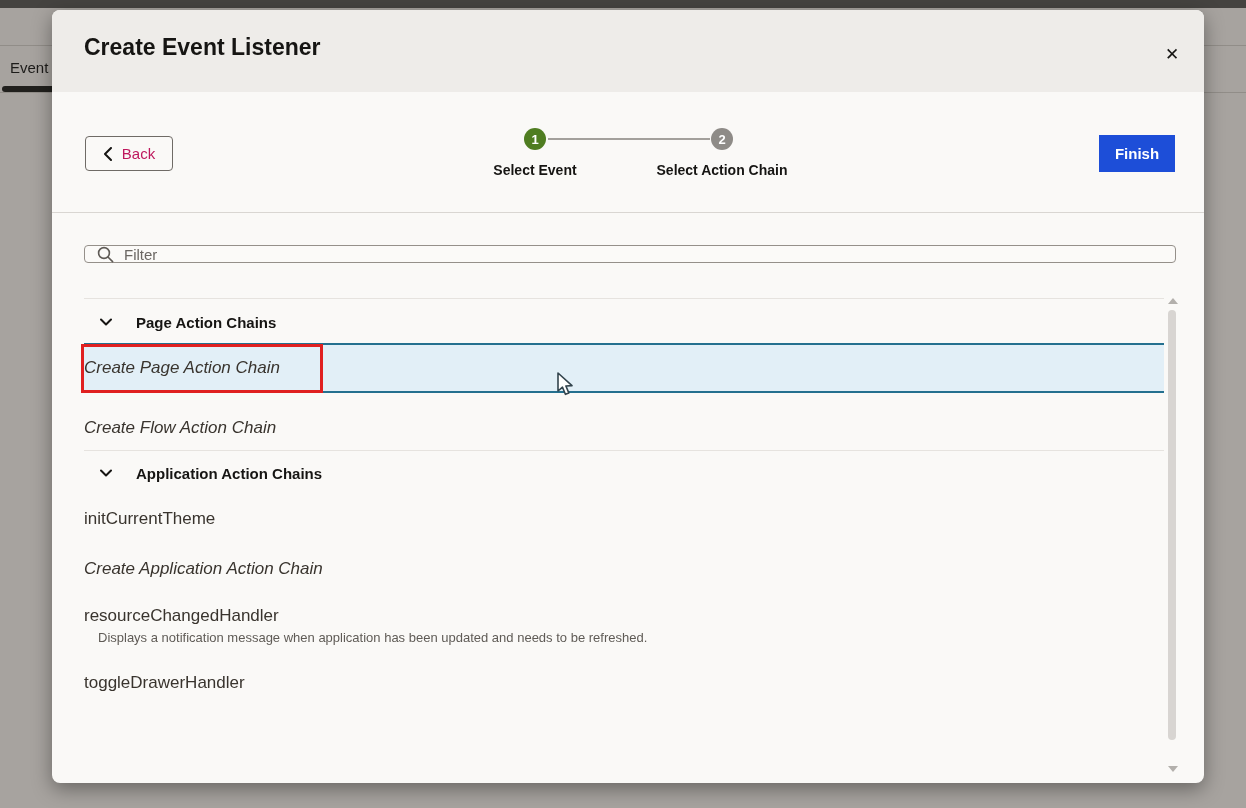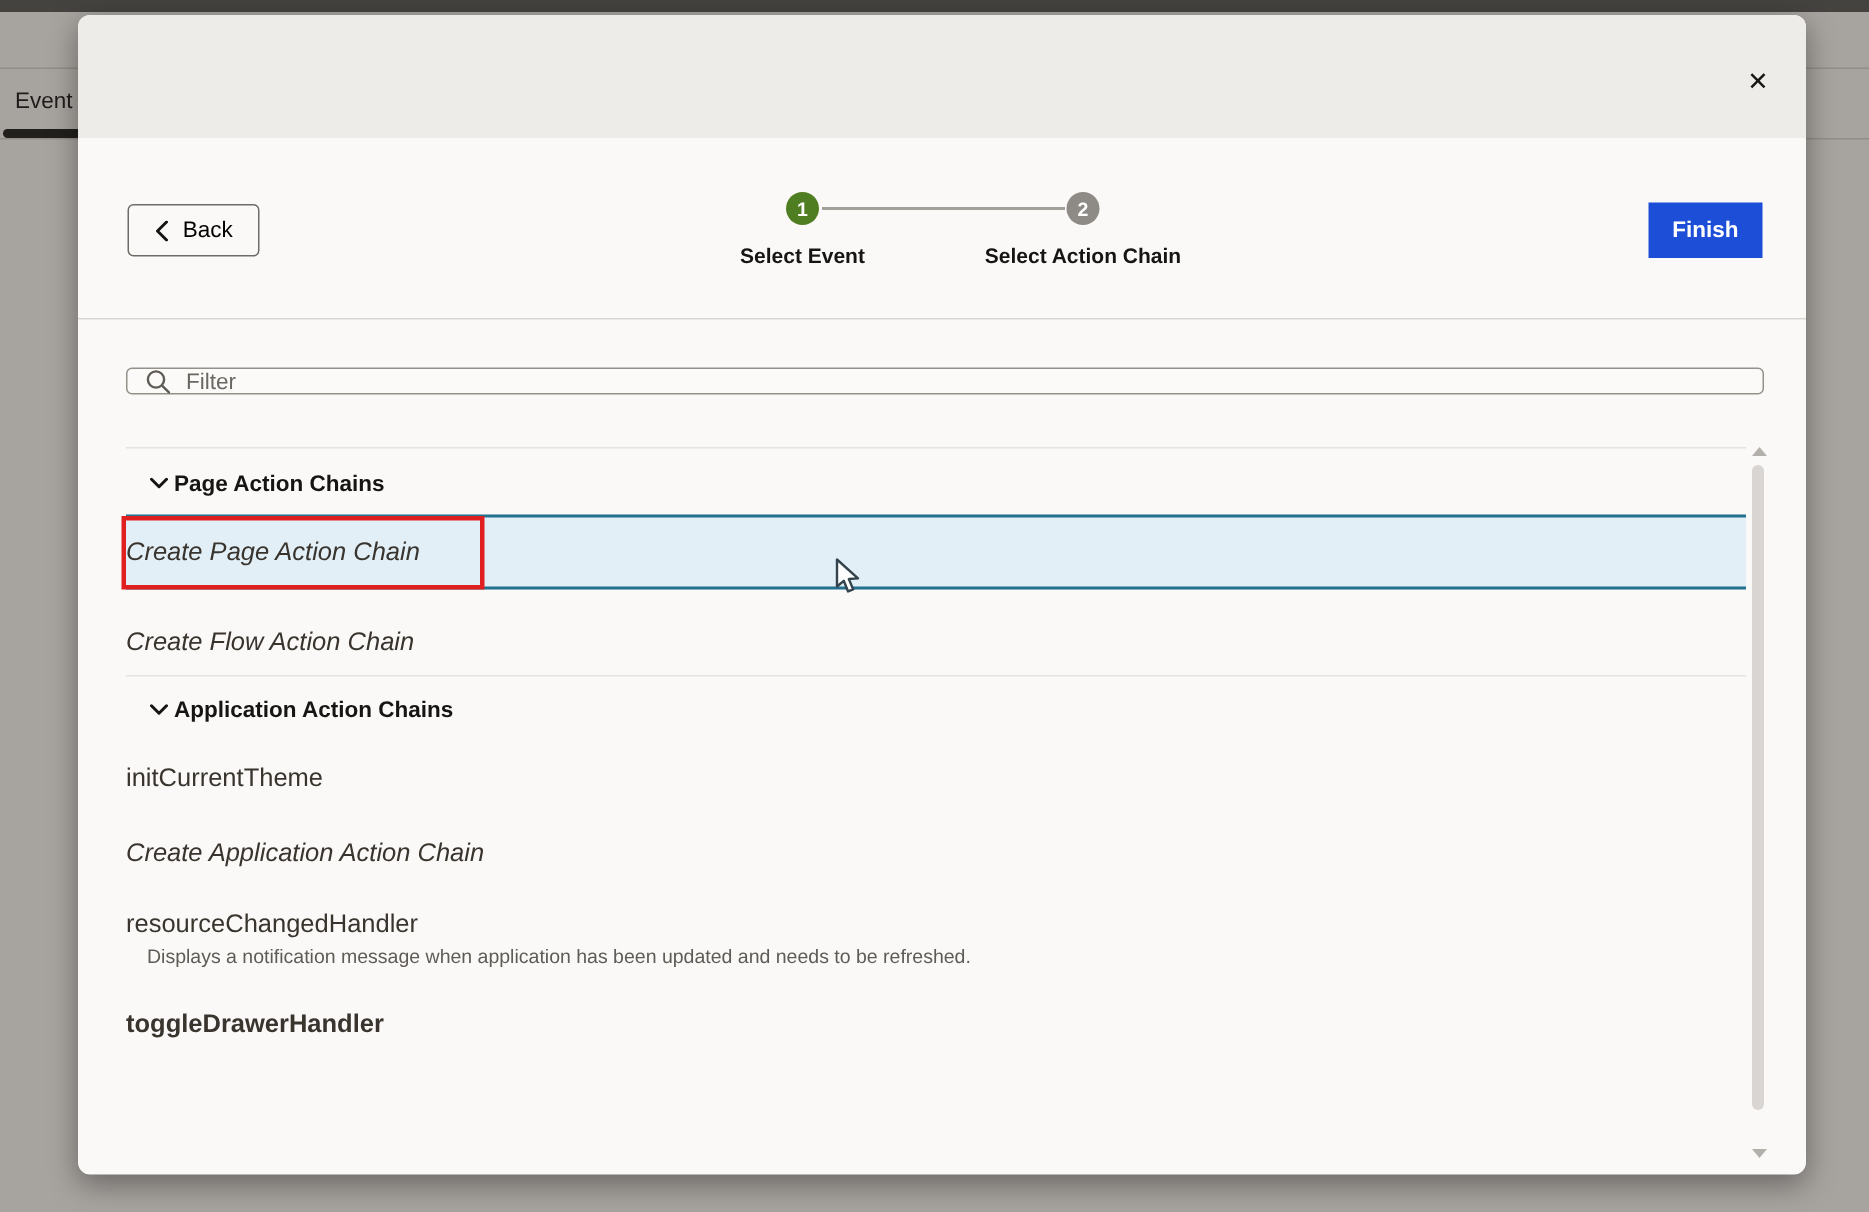--- a/index.html
+++ b/index.html
@@ -17,21 +17,21 @@
   .modal { position:absolute; left:52px; top:10px; width:1152px; height:773px; background:#faf9f7;
            border-radius:8px; box-shadow:0 6px 20px rgba(0,0,0,.38); overflow:hidden; }
   .modal-header { position:absolute; left:0; top:0; width:100%; height:82px; background:#eeece9; }
   .modal-title { position:absolute; left:32px; top:24px; font-size:23px; font-weight:bold; color:#161513; }
   .close-btn { position:absolute; left:1106px; top:30px; width:28px; height:28px; display:flex;
                align-items:center; justify-content:center; font-size:17px; color:#161513; cursor:pointer; }
 
   
   .back-btn { position:absolute; left:33px; top:126px; width:88px; height:35px; background:#faf9f7;
               border:1px solid #6f6b66; border-radius:4px; display:flex; align-items:center;
-              justify-content:center; gap:10px; font-size:15px; color:#000000; cursor:pointer; }
+              justify-content:center; gap:10px; font-size:15px; color:#be185d; cursor:pointer; }
   .back-btn svg { display:block; }
   .finish-btn { position:absolute; left:1047px; top:125px; width:76px; height:37px; background:#1d4ed8;
                 border:none; border-radius:0; color:#fff; font-weight:bold; font-size:15px;
                 font-family:"Liberation Sans", sans-serif; cursor:pointer; }
 
   
   .stepper { position:absolute; left:0; top:0; }
   .step-circle { position:absolute; width:22px; height:22px; border-radius:50%; color:#fff;
                  font-size:13px; font-weight:bold; display:flex; align-items:center; justify-content:center; }
   .step-circle.c1 { left:472px; top:118px; background:#4f7d21; }
@@ -48,34 +48,34 @@
   .filter-box { position:absolute; left:32px; top:235px; width:1092px; height:18px; background:#fbfaf8;
                 border:1px solid #95908a; border-radius:4px; display:flex; align-items:center; }
   .filter-box .mag { margin:0 10px 0 12px; display:flex; }
   .filter-input { flex:1; border:none; outline:none; background:transparent; font-size:15px; color:#161513;
                   font-family:"Liberation Sans", sans-serif; height:100%; }
   .filter-input::placeholder { color:#6b6763; }
 
   
   .list { position:absolute; left:32px; top:288px; width:1080px; height:478px; overflow:hidden;
           border-top:1px solid #e6e3df; }
-  .section-header { display:flex; align-items:center; gap:4px; padding-left:16px; height:20px;
+  .section-header { display:flex; align-items:center; gap:24px; padding-left:16px; height:20px;
                     font-size:15px; font-weight:bold; color:#161513; cursor:pointer; }
   .sh1 { margin-top:13px; }
   .sh2 { margin-top:13px; }
   .sh3 { margin-top:12px; }
   .chev { display:flex; }
   .item { font-size:17px; color:#39342e; line-height:22px; cursor:pointer; }
   .item.italic { font-style:italic; }
   .item.selected { margin-top:11px; height:50px; background:#e2eff7; border-top:2px solid #24708f;
                    border-bottom:2px solid #24708f; display:flex; align-items:center; }
   .item.plain { margin-top:24px; }
   .item.m28 { margin-top:28px; }
   .item.m25 { margin-top:25px; }
-  .item.m26 { margin-top:26px;font-weight:bold; }
+  .item.m26 { margin-top:26px; }
   .item-desc { padding-left:14px; font-size:13px; color:#5f5b56; line-height:16px; margin-top:3px; }
   .section-divider { margin-top:11px; height:1px; background:#e6e3df; }
 
   
   .vscroll { position:absolute; left:1114px; top:288px; width:14px; height:478px; }
   .vscroll .thumb { position:absolute; left:2px; top:12px; width:8px; height:430px; background:#d8d5d2; border-radius:4px; }
   .vscroll .arrow { position:absolute; left:2px; width:0; height:0; border-left:5px solid transparent;
                     border-right:5px solid transparent; }
   .vscroll .up { top:0; border-bottom:6px solid #b3b0ac; }
   .vscroll .down { bottom:4px; border-top:6px solid #b3b0ac; }
@@ -92,20 +92,21 @@
 
 <div class="bg-topband"></div>
 <div class="bg-line1"></div>
 <div class="bg-line2"></div>
 <div class="bg-tab">Event</div>
 <div class="bg-tab-underline"></div>
 
 <div class="modal">
 
   <div class="modal-header"></div>
+  <div class="modal-title">Create Event Listener</div>
   <div class="close-btn">✕</div>
 
   <div class="back-btn">
     <span class="chev">
       <svg width="9" height="14" viewBox="0 0 9 14">
           <path d="M8 1 L2 7 L8 13" fill="none" stroke="#161513" stroke-width="2" stroke-linecap="round" stroke-linejoin="round"></path>
         </svg>
     </span>
     <span>Back</span>
   </div>

